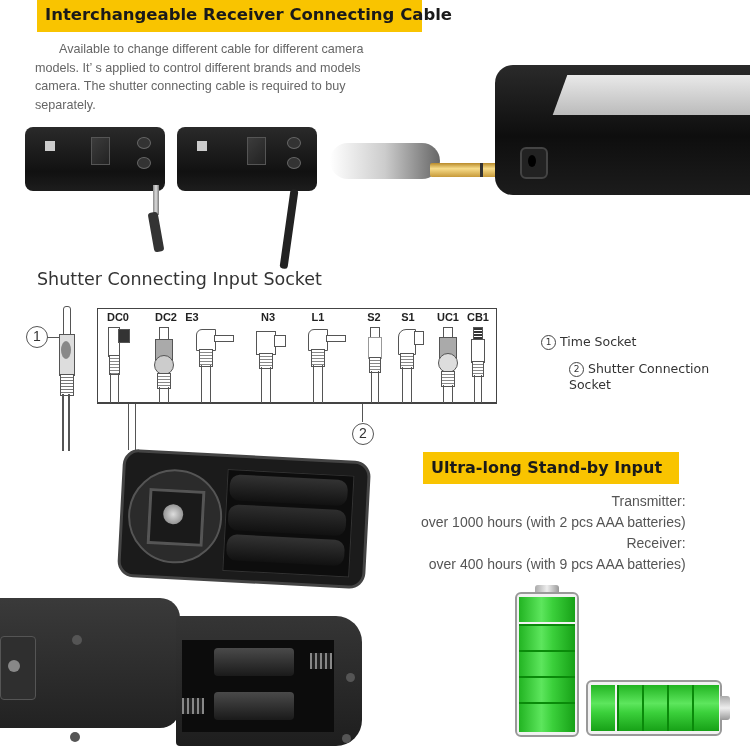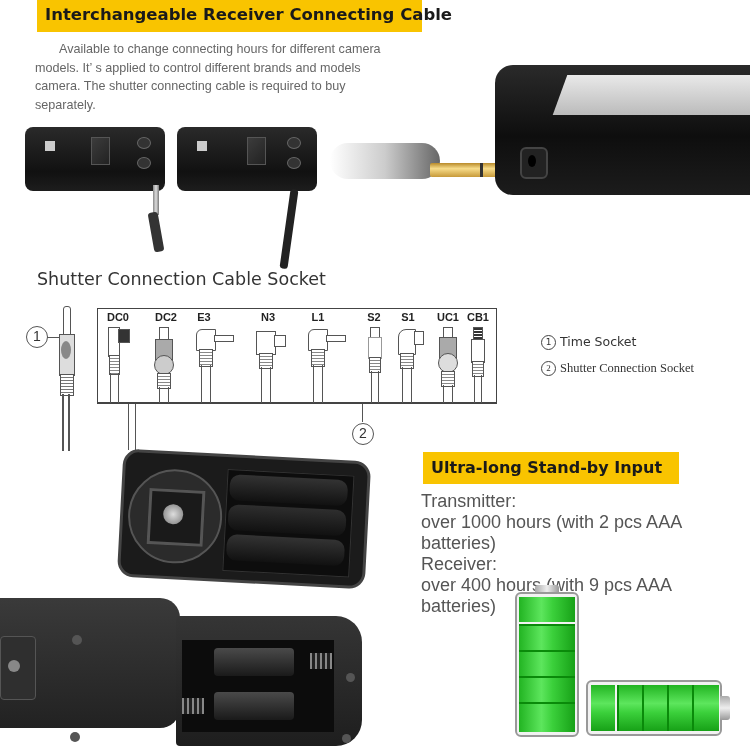--- a/index.html
+++ b/index.html
@@ -9,33 +9,33 @@
   #banner1 { left:37px; top:0; width:385px; height:32px; font-size:16.5px; line-height:30px; padding-left:8px; box-sizing:border-box; }
   #intro { left:35px; top:40px; width:420px; font-size:12.6px; line-height:18.5px; color:#666; font-family:"Liberation Sans", sans-serif; }
   #intro .indent { display:inline-block; width:24px; }
   #socket-title { left:37px; top:269px; font-size:17.5px; color:#333; font-family:"DejaVu Sans", sans-serif; }
   #cable-box { left:97px; top:308px; width:400px; height:96px; border:1.5px solid #444; border-bottom:2px solid #444; box-sizing:border-box; }
   .conn-label { position:absolute; top:2px; font-size:11px; color:#222; font-family:"Liberation Sans", sans-serif; font-weight:bold; text-align:center; width:36px; }
   .marker { width:22px; height:22px; border:1.5px solid #555; border-radius:50%; box-sizing:border-box; text-align:center; font-size:14px; line-height:19px; color:#333; font-family:"Liberation Sans", sans-serif; background:#fff; }
   .legend { font-size:12.5px; color:#333; font-family:"DejaVu Sans", sans-serif; }
   .legend .num { display:inline-block; width:13px; height:13px; border:1px solid #444; border-radius:50%; font-size:9px; line-height:12px; text-align:center; margin-right:4px; vertical-align:1px; }
   #banner2 { left:423px; top:452px; width:256px; height:32px; font-size:16px; line-height:32px; padding-left:8px; box-sizing:border-box; }
-  #standby { left:421px; top:491px; font-size:18px; line-height:21px; color:#555; font-family:"Liberation Sans", sans-serif; }
+  #standby { left:421px; top:491px; font-size:14px; line-height:21px; color:#555; font-family:"Liberation Sans", sans-serif;text-align:right; }
   .dev { background:linear-gradient(180deg,#2a2a2a,#111 70%,#1d1d1d); border-radius:8px; }
   .screen { background:linear-gradient(135deg,#3c3c3c,#222); border:1px solid #555; }
   .cell { border-top:2px solid #0a8a0a; background:linear-gradient(90deg,#22b422,#5de65d 40%,#3bd03b 60%,#17a117); }
   .hcell { border-left:2px solid #0a8a0a; background:linear-gradient(180deg,#22b422,#5de65d 40%,#3bd03b 60%,#17a117); }
 </style>
 </head>
 <body>
 
 <div class="abs banner" id="banner1">Interchangeable Receiver Connecting Cable</div>
 
 <div class="abs" id="intro">
-  <span class="indent"></span><span>Available to change connecting hours for different camera</span><br>
+  <span class="indent"></span><span>Available to change different cable for different camera</span><br>
   <span>models. It’ s applied to control different brands and models</span><br>
   <span>camera. The shutter connecting cable is required to buy</span><br>
   <span>separately.</span>
 </div>
 
 <div class="abs" style="left:25px;top:127px;width:140px;height:68px;">
   <div class="dev abs" style="left:0;top:0;width:140px;height:64px;"></div>
   <div class="screen abs" style="left:66px;top:10px;width:17px;height:26px;"></div>
   <div class="abs" style="left:112px;top:10px;width:12px;height:10px;border-radius:50%;background:#333;border:1px solid #666;"></div>
   <div class="abs" style="left:112px;top:30px;width:12px;height:10px;border-radius:50%;background:#333;border:1px solid #666;"></div>
@@ -55,37 +55,37 @@
 <div class="abs" style="left:330px;top:65px;width:420px;height:140px;">
   <div class="abs" style="left:0;top:78px;width:110px;height:36px;border-radius:18px;background:linear-gradient(90deg,rgba(255,255,255,0),#ccc 50%,#666);"></div>
   <div class="abs" style="left:100px;top:98px;width:88px;height:14px;background:linear-gradient(180deg,#b88a2a,#f7dc8a 40%,#c79a3a);border-radius:2px;"></div>
   <div class="abs" style="left:150px;top:98px;width:3px;height:14px;background:#333;"></div>
   <div class="abs" style="left:165px;top:0;width:260px;height:130px;background:linear-gradient(180deg,#2a2a2a,#0e0e0e 55%,#1c1c1c);border-radius:18px 0 0 18px;"></div>
   <div class="abs" style="left:230px;top:10px;width:200px;height:40px;background:linear-gradient(180deg,#e9e9e9,#bbb);transform:skewX(-20deg);"></div>
   <div class="abs" style="left:190px;top:82px;width:24px;height:28px;border-radius:6px;background:#222;border:2px solid #444;"></div>
   <div class="abs" style="left:198px;top:90px;width:8px;height:12px;border-radius:50%;background:#000;"></div>
 </div>
 
-<div class="abs" id="socket-title">Shutter Connection Cable Socket</div>
+<div class="abs" id="socket-title">Shutter Connecting Input Socket</div>
 
 <div class="abs" style="left:56px;top:306px;width:20px;height:145px;">
   <div class="abs" style="left:7px;top:0;width:6px;height:28px;border:1px solid #555;border-radius:3px 3px 0 0;background:#fff;"></div>
   <div class="abs" style="left:3px;top:28px;width:14px;height:40px;border:1px solid #555;background:#ddd;"></div>
   <div class="abs" style="left:5px;top:35px;width:10px;height:18px;border-radius:50%;background:#888;"></div>
   <div class="abs" style="left:4px;top:68px;width:12px;height:20px;border:1px solid #555;background:repeating-linear-gradient(180deg,#fff 0 2px,#777 2px 3px);"></div>
   <div class="abs" style="left:6px;top:88px;width:2px;height:57px;background:#555;"></div>
   <div class="abs" style="left:12px;top:88px;width:2px;height:57px;background:#555;"></div>
 </div>
 <div class="abs marker" style="left:26px;top:326px;">1</div>
 <div class="abs" style="left:47px;top:337px;width:12px;height:1px;background:#555;"></div>
 
 <div class="abs" id="cable-box">
   <div class="conn-label" style="left:2px;">DC0</div>
   <div class="conn-label" style="left:50px;">DC2</div>
-  <div class="conn-label" style="left:88px;">E3</div>
+  <div class="conn-label" style="left:76px;">E3</div>
   <div class="conn-label" style="left:152px;">N3</div>
   <div class="conn-label" style="left:202px;">L1</div>
   <div class="conn-label" style="left:258px;">S2</div>
   <div class="conn-label" style="left:292px;">S1</div>
   <div class="conn-label" style="left:332px;">UC1</div>
   <div class="conn-label" style="left:362px;">CB1</div>
 
   <div class="abs" style="left:10px;top:18px;width:16px;height:76px;">
     <div class="abs" style="left:0;top:0;width:10px;height:28px;border:1px solid #555;background:#fff;"></div>
     <div class="abs" style="left:10px;top:2px;width:10px;height:12px;background:#333;border:1px solid #555;"></div>
@@ -144,21 +144,21 @@
   </div>
 </div>
 
 <div class="abs" style="left:128px;top:404px;width:6px;height:46px;border-left:1.5px solid #555;border-right:1.5px solid #555;"></div>
 <div class="abs" style="left:362px;top:404px;width:1px;height:18px;background:#555;"></div>
 <div class="abs marker" style="left:352px;top:423px;">2</div>
 
 <div class="abs legend" style="left:541px;top:334px;">
   <span class="num">1</span><span>Time Socket</span>
 </div>
-<div class="abs legend" style="left:541px;top:361px;font-family:Liberation Serif, serif;">
+<div class="abs legend" style="left:569px;top:361px;">
   <span class="num">2</span><span>Shutter Connection Socket</span>
 </div>
 
 <div class="abs banner" id="banner2">Ultra-long Stand-by Input</div>
 <div class="abs" id="standby">
   <div>Transmitter:</div>
   <div>over 1000 hours (with 2 pcs AAA batteries)</div>
   <div>Receiver:</div>
   <div>over 400 hours (with 9 pcs AAA batteries)</div>
 </div>

